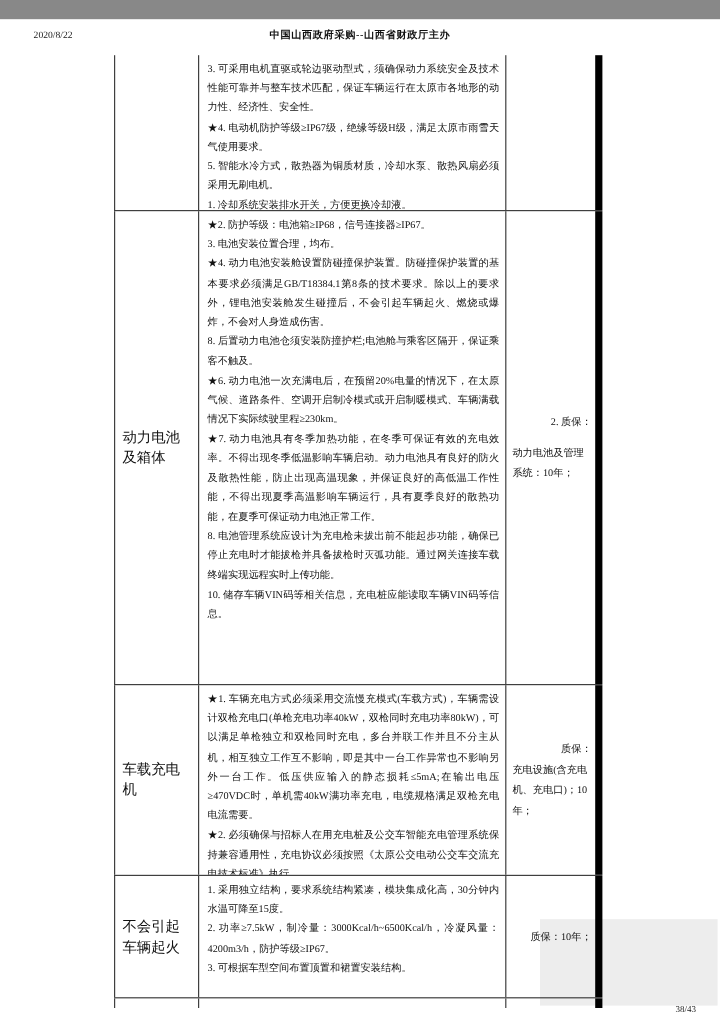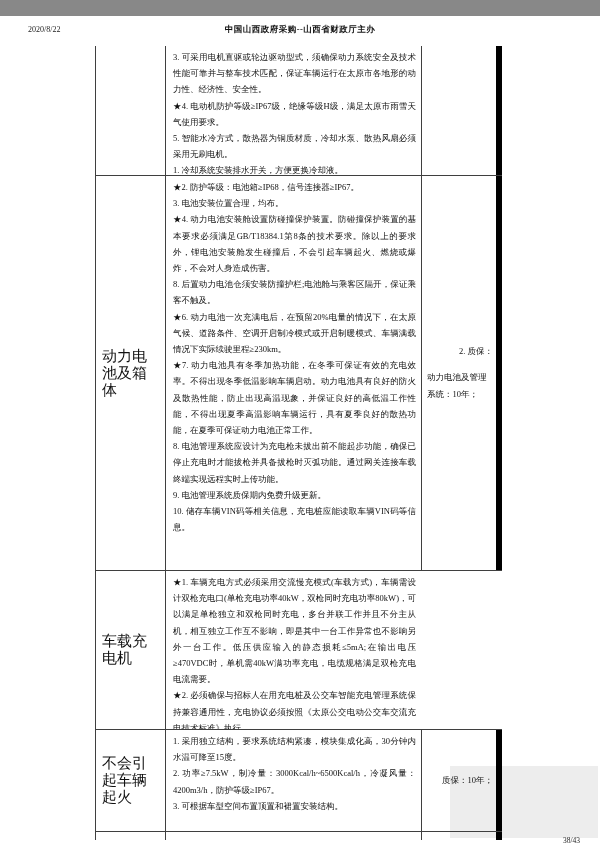--- a/index.html
+++ b/index.html
@@ -14,21 +14,21 @@
     font-size:8.5px;font-weight:bold;color:#111;letter-spacing:.5px;}
   
   .watermark{position:absolute;left:450px;top:750px;width:148px;height:72px;
     background:#ededed;z-index:0;}
   
   .spec-table{position:absolute;left:95px;top:30px;width:407px;z-index:1;}
   .trow{display:flex;border-bottom:1px solid #3f3f3f;box-sizing:border-box;}
   .cell{box-sizing:border-box;border-left:1px solid #3f3f3f;overflow:hidden;}
   .cell.last{border-right:6px solid #000000;align-items:flex-end;}
   .c-label{width:70px;display:flex;align-items:center;padding:0 5px 0 6px;
-    font-size:15px;line-height:17px;}
+    font-size:12px;line-height:17px;}
   .c-content{width:256px;padding:3px 5px 0 7px;font-size:8.5px;line-height:16.2px;}
   .c-content p{margin:0;text-align:justify;text-justify:inter-ideograph;}
   .c-warranty{width:81px;display:flex;flex-direction:column;justify-content:center;
     padding:0 3px 0 5px;font-size:8.5px;line-height:17px;}
   .c-warranty p{margin:0;}
   .c-warranty p.indent{padding-left:5px;margin-bottom:9px;}
   .r1{height:130px;}
   .r2{height:395px;}
   .r3{height:159px;}
   .r4{height:102px;}
@@ -68,37 +68,40 @@
         <span>动力电池及箱体</span>
       </div>
       <div class="cell c-content">
         <p>★2. 防护等级：电池箱≥IP68，信号连接器≥IP67。</p>
         <p>3. 电池安装位置合理，均布。</p>
         <p>★4. 动力电池安装舱设置防碰撞保护装置。防碰撞保护装置的基本要求必须满足GB/T18384.1第8条的技术要求。除以上的要求外，锂电池安装舱发生碰撞后，不会引起车辆起火、燃烧或爆炸，不会对人身造成伤害。</p>
         <p>8. 后置动力电池仓须安装防撞护栏;电池舱与乘客区隔开，保证乘客不触及。</p>
         <p>★6. 动力电池一次充满电后，在预留20%电量的情况下，在太原气候、道路条件、空调开启制冷模式或开启制暖模式、车辆满载情况下实际续驶里程≥230km。</p>
         <p>★7. 动力电池具有冬季加热功能，在冬季可保证有效的充电效率。不得出现冬季低温影响车辆启动。动力电池具有良好的防火及散热性能，防止出现高温现象，并保证良好的高低温工作性能，不得出现夏季高温影响车辆运行，具有夏季良好的散热功能，在夏季可保证动力电池正常工作。</p>
         <p>8. 电池管理系统应设计为充电枪未拔出前不能起步功能，确保已停止充电时才能拔枪并具备拔枪时灭弧功能。通过网关连接车载终端实现远程实时上传功能。</p>
-        <p>9. 电池管理系统质保期内免费升级更新。</p>
         <p>10. 储存车辆VIN码等相关信息，充电桩应能读取车辆VIN码等信息。</p>
       </div>
       <div class="cell c-warranty last">
         <p class="indent">2. 质保：</p>
         <p>动力电池及管理系统：10年；</p>
       </div>
     </div>
 
     <div class="trow r3">
       <div class="cell c-label">
         <span>车载充电机</span>
       </div>
       <div class="cell c-content">
         <p>★1. 车辆充电方式必须采用交流慢充模式(车载方式)，车辆需设计双枪充电口(单枪充电功率40kW，双枪同时充电功率80kW)，可以满足单枪独立和双枪同时充电，多台并联工作并且不分主从机，相互独立工作互不影响，即是其中一台工作异常也不影响另外一台工作。低压供应输入的静态损耗≤5mA;在输出电压≥470VDC时，单机需40kW满功率充电，电缆规格满足双枪充电电流需要。</p>
         <p>★2. 必须确保与招标人在用充电桩及公交车智能充电管理系统保持兼容通用性，充电协议必须按照《太原公交电动公交车交流充电技术标准》执行。</p>
 
+      </div>
+      <div class="cell c-warranty last">
+        <p>质保：</p>
+        <p>充电设施(含充电机、充电口)；10年；</p>
       </div>
     </div>
 
     <div class="trow r4">
       <div class="cell c-label">
         <span>不会引起车辆起火</span>
       </div>
       <div class="cell c-content">
         <p>1. 采用独立结构，要求系统结构紧凑，模块集成化高，30分钟内水温可降至15度。</p>
         <p>2. 功率≥7.5kW，制冷量：3000Kcal/h~6500Kcal/h，冷凝风量：4200m3/h，防护等级≥IP67。</p>

